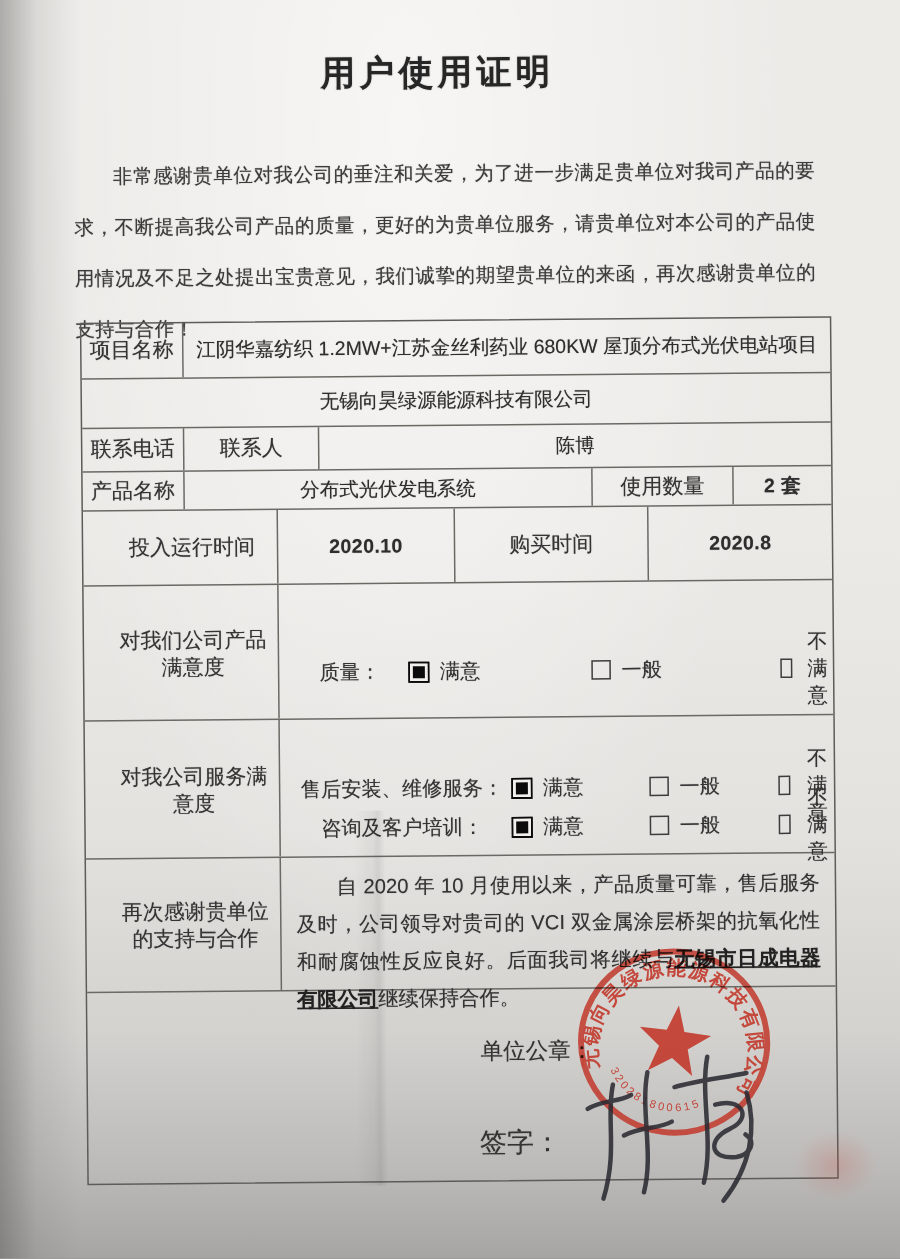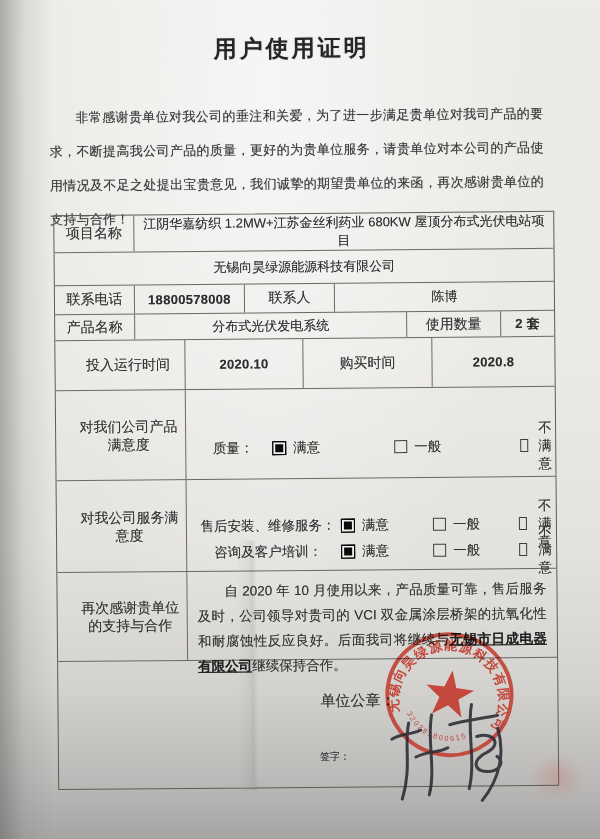--- a/index.html
+++ b/index.html
@@ -24,40 +24,40 @@
   .row:last-child{border-bottom:none;flex:1;}
   .cell{box-sizing:border-box;border-right:1px solid #6a6964;display:flex;
     align-items:center;justify-content:center;text-align:center;font-size:14px;}
   .cell:last-child{border-right:none;}
   .grow{flex:1;}
   .lab{color:#343434;}
   .val{font-size:13px;color:#2e2e2e;}
   .num{font-weight:bold;font-size:13px;letter-spacing:0.3px;}
   .h37{height:37px;} .h33{height:33px;} .h29{height:29px;} .h26{height:26px;}
   .h50{height:50px;} .h90{height:90px;} .h92{height:92px;} .h89{height:89px;}
-  .w68{width:80px;} .w110{width:110px;} .w90{width:90px;} .w272{width:272px;}
+  .w68{width:68px;} .w110{width:110px;} .w90{width:90px;} .w272{width:272px;}
   .w94{width:94px;} .w65{width:65px;} .w114{width:114px;margin-left:16px;} .w118{width:118px;} .w109{width:129px;}
   .wrap{padding:2px 6px;line-height:18px;}
   
   .optcell{flex-direction:column;justify-content:center;align-items:stretch;padding-left:8px;}
   .optline{display:grid;align-items:center;font-size:13.5px;height:26px;color:#333;}
   .g-quality{grid-template-columns:78px 122px 126px auto;}
   .g-service{grid-template-columns:146px 92px 86px auto;}
   .opt{display:flex;align-items:center;gap:7px;}
   .box{display:inline-block;width:11px;height:11px;border:1.4px solid #3c3c3c;background:transparent;}
   .box.checked{width:12px;height:12px;border:1.6px solid #0b0b0b;background:#0b0b0b;
     box-shadow:inset 0 0 0 2px #f2f0ed;}
   
   .sugcell{align-items:flex-start;justify-content:flex-start;text-align:left;padding:7px 10px 0 10px;}
   .sug{margin:0;font-size:13.5px;line-height:25px;text-indent:2em;color:#333;text-align:justify;}
   .sug b{text-decoration:underline;color:#222;}
   
   .sealcell{position:relative;display:block;}
   .seal-label{position:absolute;left:262px;top:32px;font-size:15px;color:#343434;}
-  .sign-label{position:absolute;left:261px;top:90px;font-size:10px;color:#343434;}
+  .sign-label{position:absolute;left:261px;top:90px;font-size:18px;color:#343434;}
   .stamp{position:absolute;left:372px;top:626px;width:150px;height:140px;
     mix-blend-mode:multiply;opacity:0.92;}
   .signature{position:absolute;left:376px;top:678px;width:152px;height:128px;}
   .crease{position:absolute;left:235px;top:540px;width:30px;height:250px;
     background:linear-gradient(90deg,transparent 0%,rgba(0,0,0,0.04) 40%,rgba(0,0,0,0.08) 52%,transparent 68%);}
   .smudge{position:absolute;left:527px;top:756px;width:54px;height:46px;border-radius:50%;
     background:radial-gradient(ellipse at center, rgba(198,62,46,0.20), rgba(198,62,46,0) 70%);
     filter:blur(1px);}
 </style>
 </head>
@@ -76,21 +76,20 @@
         <div class="cell lab w68">项目名称</div>
         <div class="cell val grow wrap">江阴华嘉纺织 1.2MW+江苏金丝利药业 680KW 屋顶分布式光伏电站项目</div>
       </div>
 
       <div class="row h33">
         <div class="cell val grow">无锡向昊绿源能源科技有限公司</div>
       </div>
 
       <div class="row h29">
         <div class="cell lab w68">联系电话</div>
-        <div class="cell val num w110">18800578008</div>
         <div class="cell lab w90">联系人</div>
         <div class="cell val grow">陈博</div>
       </div>
 
       <div class="row h26">
         <div class="cell lab w68">产品名称</div>
         <div class="cell val w272">分布式光伏发电系统</div>
         <div class="cell lab w94">使用数量</div>
         <div class="cell val num w65 grow">2 套</div>
       </div>

